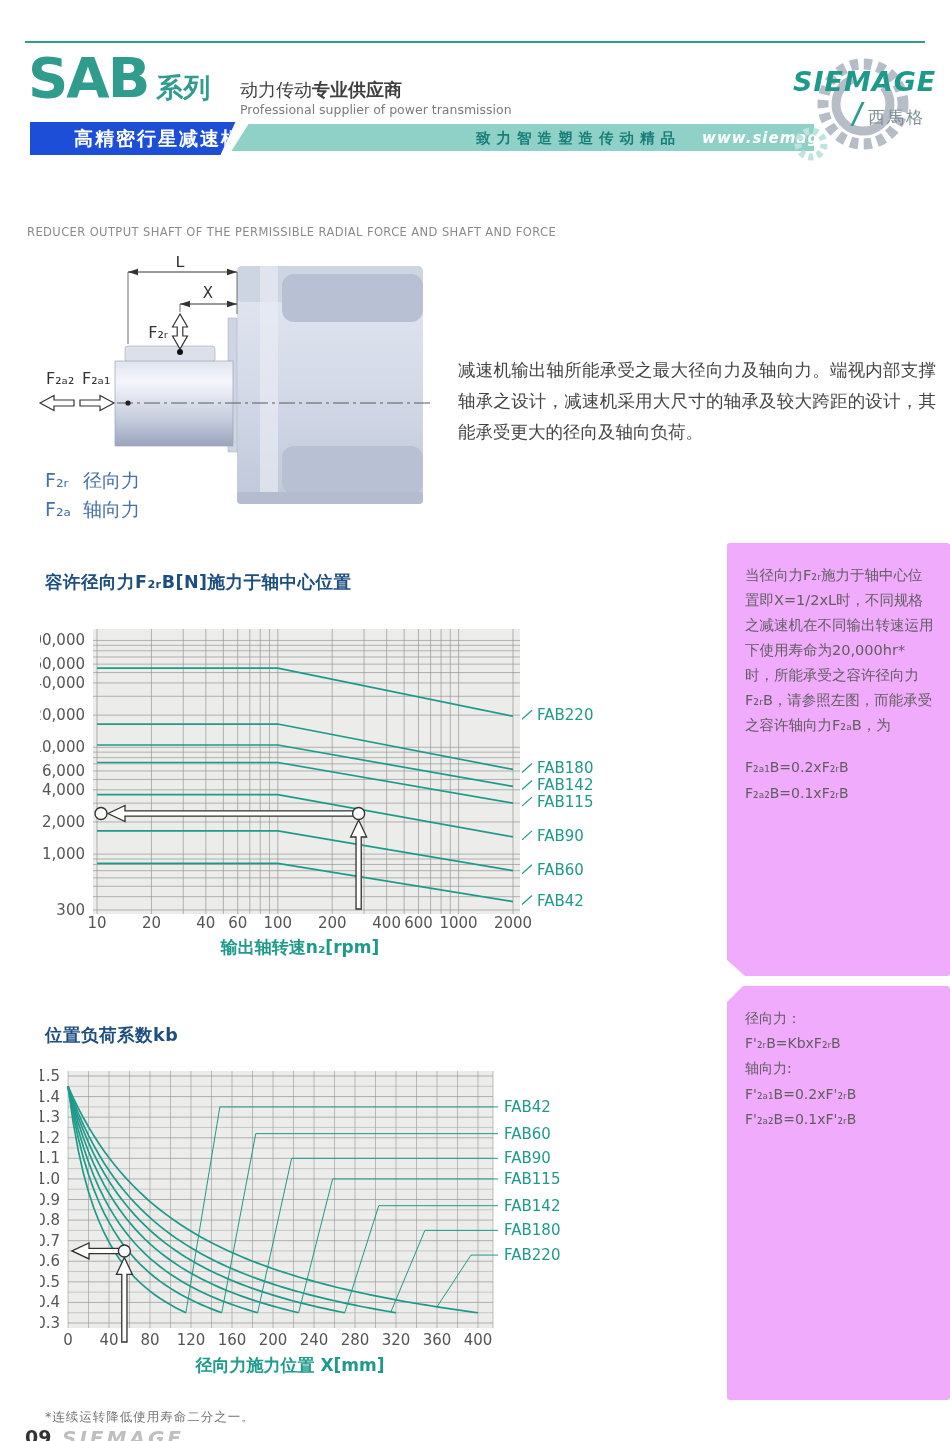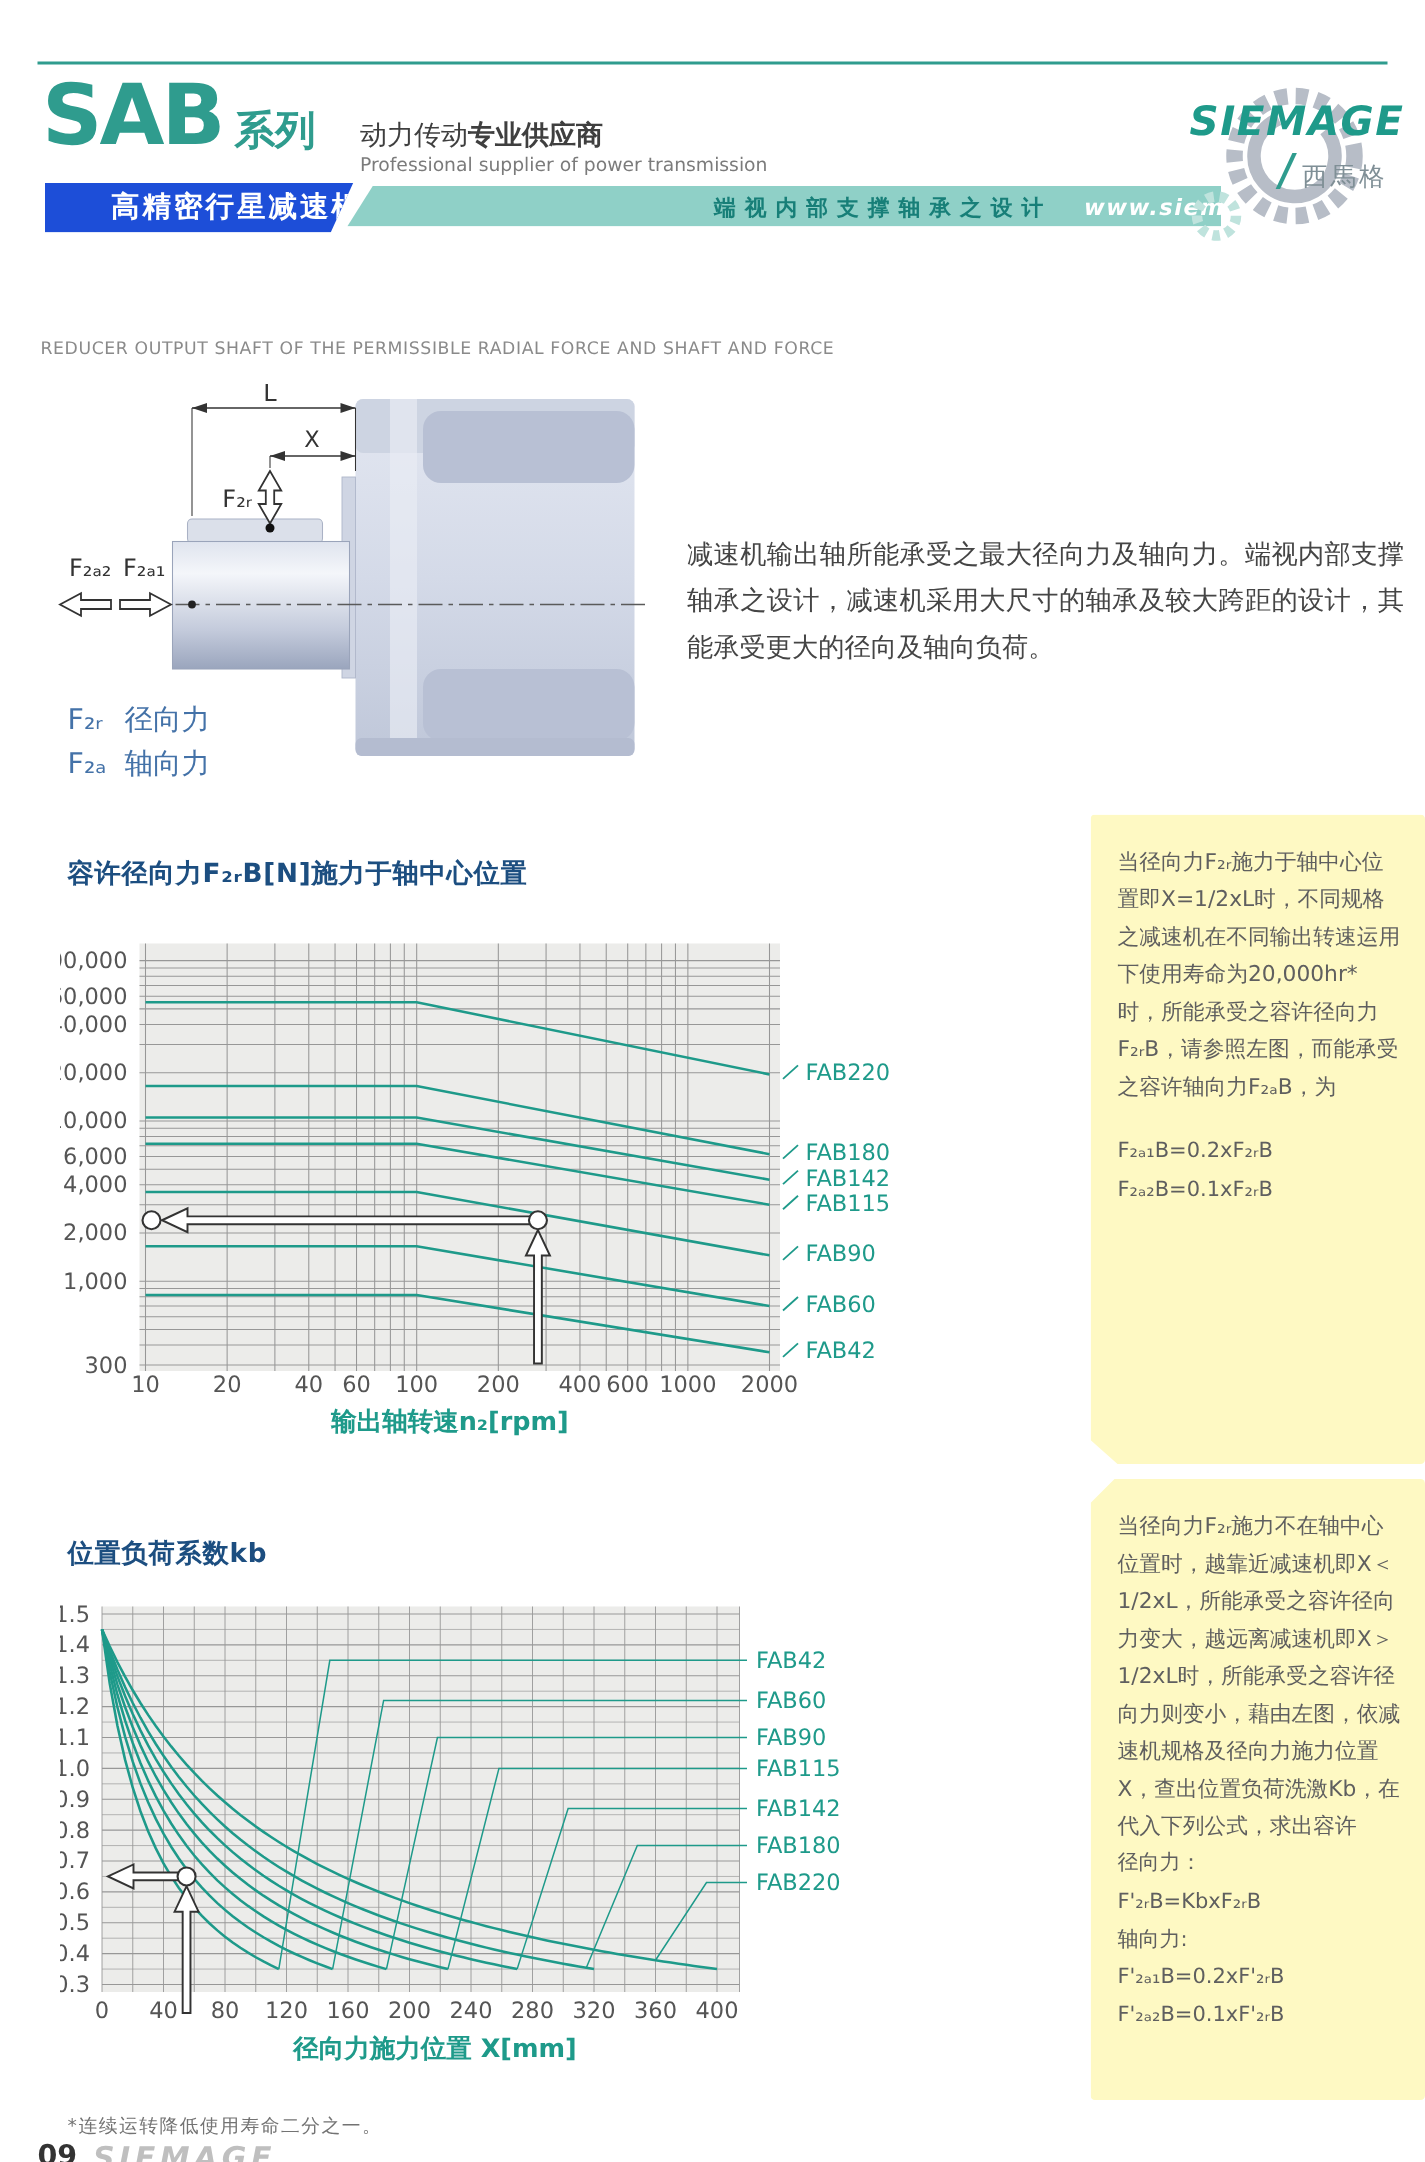--- a/index.html
+++ b/index.html
@@ -30,21 +30,21 @@
   
   .title-cn { left:25px; top:157px; font-size:29px; font-weight:bold; color:#2f9c8e; letter-spacing:1px; }
   .title-en { left:27px; top:197px; font-size:11.5px; color:#8a8a8a; letter-spacing:0.4px; }
 
   
   .intro { left:458px; top:327px; width:478px; font-size:17.5px; color:#454545; line-height:1.78; text-align:justify; }
   .drawing-legend { left:45px; top:438px; color:#4472a8; font-size:19px; line-height:1.55; }
   .drawing-legend .sym { display:inline-block; min-width:38px; }
 
   
-  .panel { background:#fef9c3; border-radius:3px; }
+  .panel { background:#f0abfc; border-radius:3px; }
   .panel-1 { left:727px; top:515px; width:223px; height:433px; clip-path:polygon(0 0,100% 0,100% 100%,18px 100%,0 calc(100% - 16px)); }
   .panel-2 { left:727px; top:958px; width:223px; height:414px; clip-path:polygon(16px 0,100% 0,100% 100%,0 100%,0 16px); }
   .panel-inner { padding:20px 16px 0 18px; font-size:14.5px; color:#5f5f5f; line-height:1.72; }
   .panel-formulas { margin-top:16px; line-height:1.9; font-size:14px; }
   .panel-lines { line-height:1.8; font-size:14px; }
 
   
   .chart-title { font-size:17.5px; font-weight:bold; color:#1c4e80; letter-spacing:0.5px; }
   .chart1-title { left:45px; top:542px; }
   .chart2-title { left:45px; top:995px; }
@@ -68,21 +68,21 @@
 
   <div class="abs sab-wrap">
     <span class="sab-main">SAB</span><span class="sab-suffix">系列</span>
   </div>
   <div class="abs dark-banner">高精密行星减速机</div>
 
   <div class="abs mid-slogan-cn"><span>动力传动</span><b>专业供应商</b></div>
   <div class="abs mid-slogan-en">Professional supplier of power transmission</div>
 
   <div class="abs light-banner">
-    <span class="slogan">端视内部支撑轴承之设计</span>
+    <span class="slogan">致力智造塑造传动精品</span>
     <span class="site">www.siemage.com</span>
   </div>
 
   <svg class="abs" style="left:785px; top:14px;" width="160" height="120">
     <circle cx="78" cy="62" r="40" fill="none" stroke="#b7bdc7" stroke-width="11" stroke-dasharray="8 5.5"></circle>
     <circle cx="78" cy="62" r="27" fill="none" stroke="#b7bdc7" stroke-width="9" stroke-dasharray="135 35" transform="rotate(-40 78 62)"></circle>
     <circle cx="26" cy="102" r="13" fill="none" stroke="#bfe3dd" stroke-width="7" stroke-dasharray="5 4"></circle>
   </svg>
   <div class="abs brand-name">SIEMAGE</div>
   <div class="abs brand-slash"></div>
@@ -154,21 +154,20 @@
       <div>当径向力F₂ᵣ施力于轴中心位置即X=1/2xL时，不同规格之减速机在不同输出转速运用下使用寿命为20,000hr*时，所能承受之容许径向力F₂ᵣB，请参照左图，而能承受之容许轴向力F₂ₐB，为</div>
       <div class="panel-formulas">
         <div>F₂ₐ₁B=0.2xF₂ᵣB</div>
         <div>F₂ₐ₂B=0.1xF₂ᵣB</div>
       </div>
     </div>
   </div>
 
   <div class="abs panel panel-2">
     <div class="panel-inner">
-      <div>当径向力F₂ᵣ施力不在轴中心位置时，越靠近减速机即X＜1/2xL，所能承受之容许径向力变大，越远离减速机即X＞1/2xL时，所能承受之容许径向力则变小，藉由左图，依减速机规格及径向力施力位置X，查出位置负荷洗激Kb，在代入下列公式，求出容许</div>
       <div class="panel-lines">
         <div>径向力：</div>
         <div>F'₂ᵣB=KbxF₂ᵣB</div>
         <div>轴向力:</div>
         <div>F'₂ₐ₁B=0.2xF'₂ᵣB</div>
         <div>F'₂ₐ₂B=0.1xF'₂ᵣB</div>
       </div>
     </div>
   </div>
 

